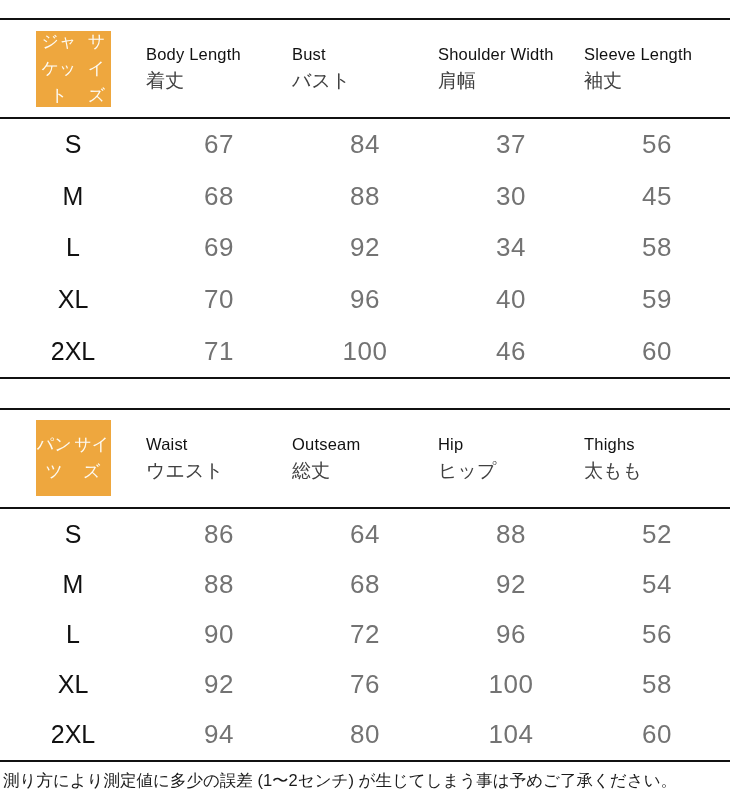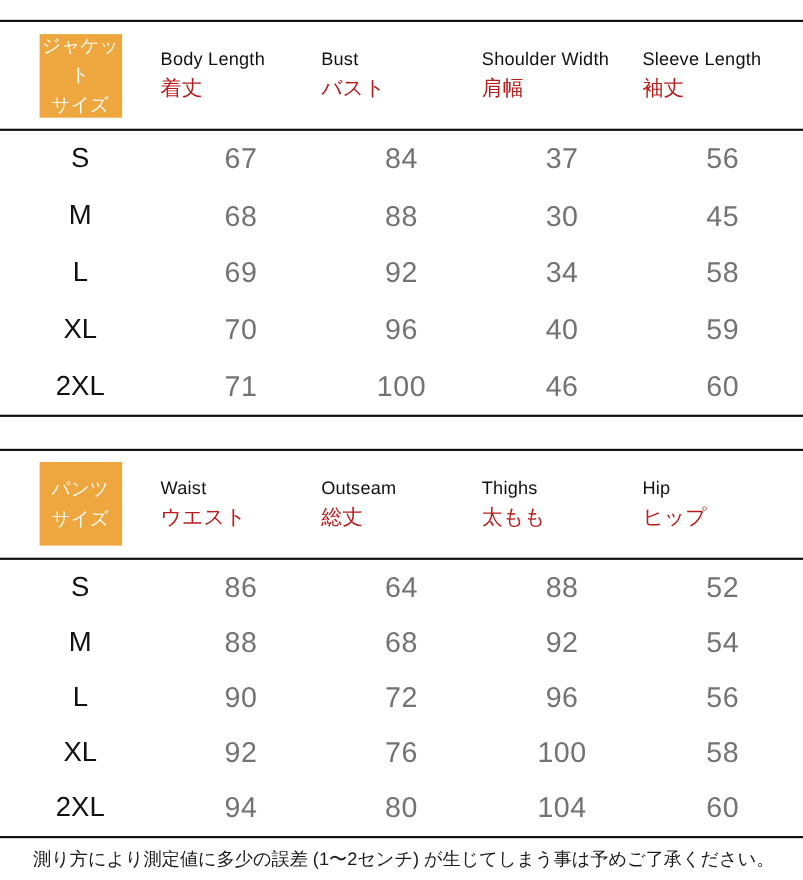--- a/index.html
+++ b/index.html
@@ -18,27 +18,27 @@
     border-bottom:2px solid #111;
     display:grid;
     grid-template-columns:repeat(5,146px);
     align-items:center;
   }
   .badge-cell { display:flex; justify-content:center; align-items:center; }
   .badge {
     width:75px; height:76px;
     background:#EEA73E;
     color:#fdfbf4;
-    display:flex; flex-direction:column; justify-content:center; align-items:center;
+    display:flex; flex-direction:row; justify-content:center; align-items:center;
     font-size:17px; line-height:1.6;
     text-align:center;
   }
   .col-head { text-align:left; line-height:1.1; }
   .col-head .en { font-size:16.5px; letter-spacing:0.2px; color:#111; }
-  .col-head .ja { font-size:19px; margin-top:7px; color:#b91c1c; }
+  .col-head .ja { font-size:19px; margin-top:7px; color:#404040; }
 
   .rows { border-bottom:2px solid #111; }
   .row {
     display:grid;
     grid-template-columns:repeat(5,146px);
     align-items:center;
     text-align:center;
   }
   .t1 .row { height:51.6px; }
   .t2 .row { height:50.2px; }
@@ -47,21 +47,20 @@
 
   .gap { height:29px; }
 
   .footer {
     height:38px;
     display:flex; align-items:center;
     padding-left:3px;
     font-size:16.5px;
     color:#1a1a1a;
     white-space:nowrap;
-    margin-left:27px;
   }
 </style>
 </head>
 <body>
 
 <div class="page">
 
   <div class="size-table t1">
     <div class="head">
       <div class="badge-cell">
@@ -138,26 +137,26 @@
       </div>
       <div class="col-head">
         <div class="en">Waist</div>
         <div class="ja">ウエスト</div>
       </div>
       <div class="col-head">
         <div class="en">Outseam</div>
         <div class="ja">総丈</div>
       </div>
       <div class="col-head">
+        <div class="en">Hip</div>
+        <div class="ja">ヒップ</div>
+      </div>
+      <div class="col-head">
         <div class="en">Thighs</div>
         <div class="ja">太もも</div>
-      </div>
-      <div class="col-head">
-        <div class="en">Hip</div>
-        <div class="ja">ヒップ</div>
       </div>
     </div>
     <div class="rows">
       <div class="row">
         <div class="cell-size">S</div>
         <div class="cell-val">86</div>
         <div class="cell-val">64</div>
         <div class="cell-val">88</div>
         <div class="cell-val">52</div>
       </div>

